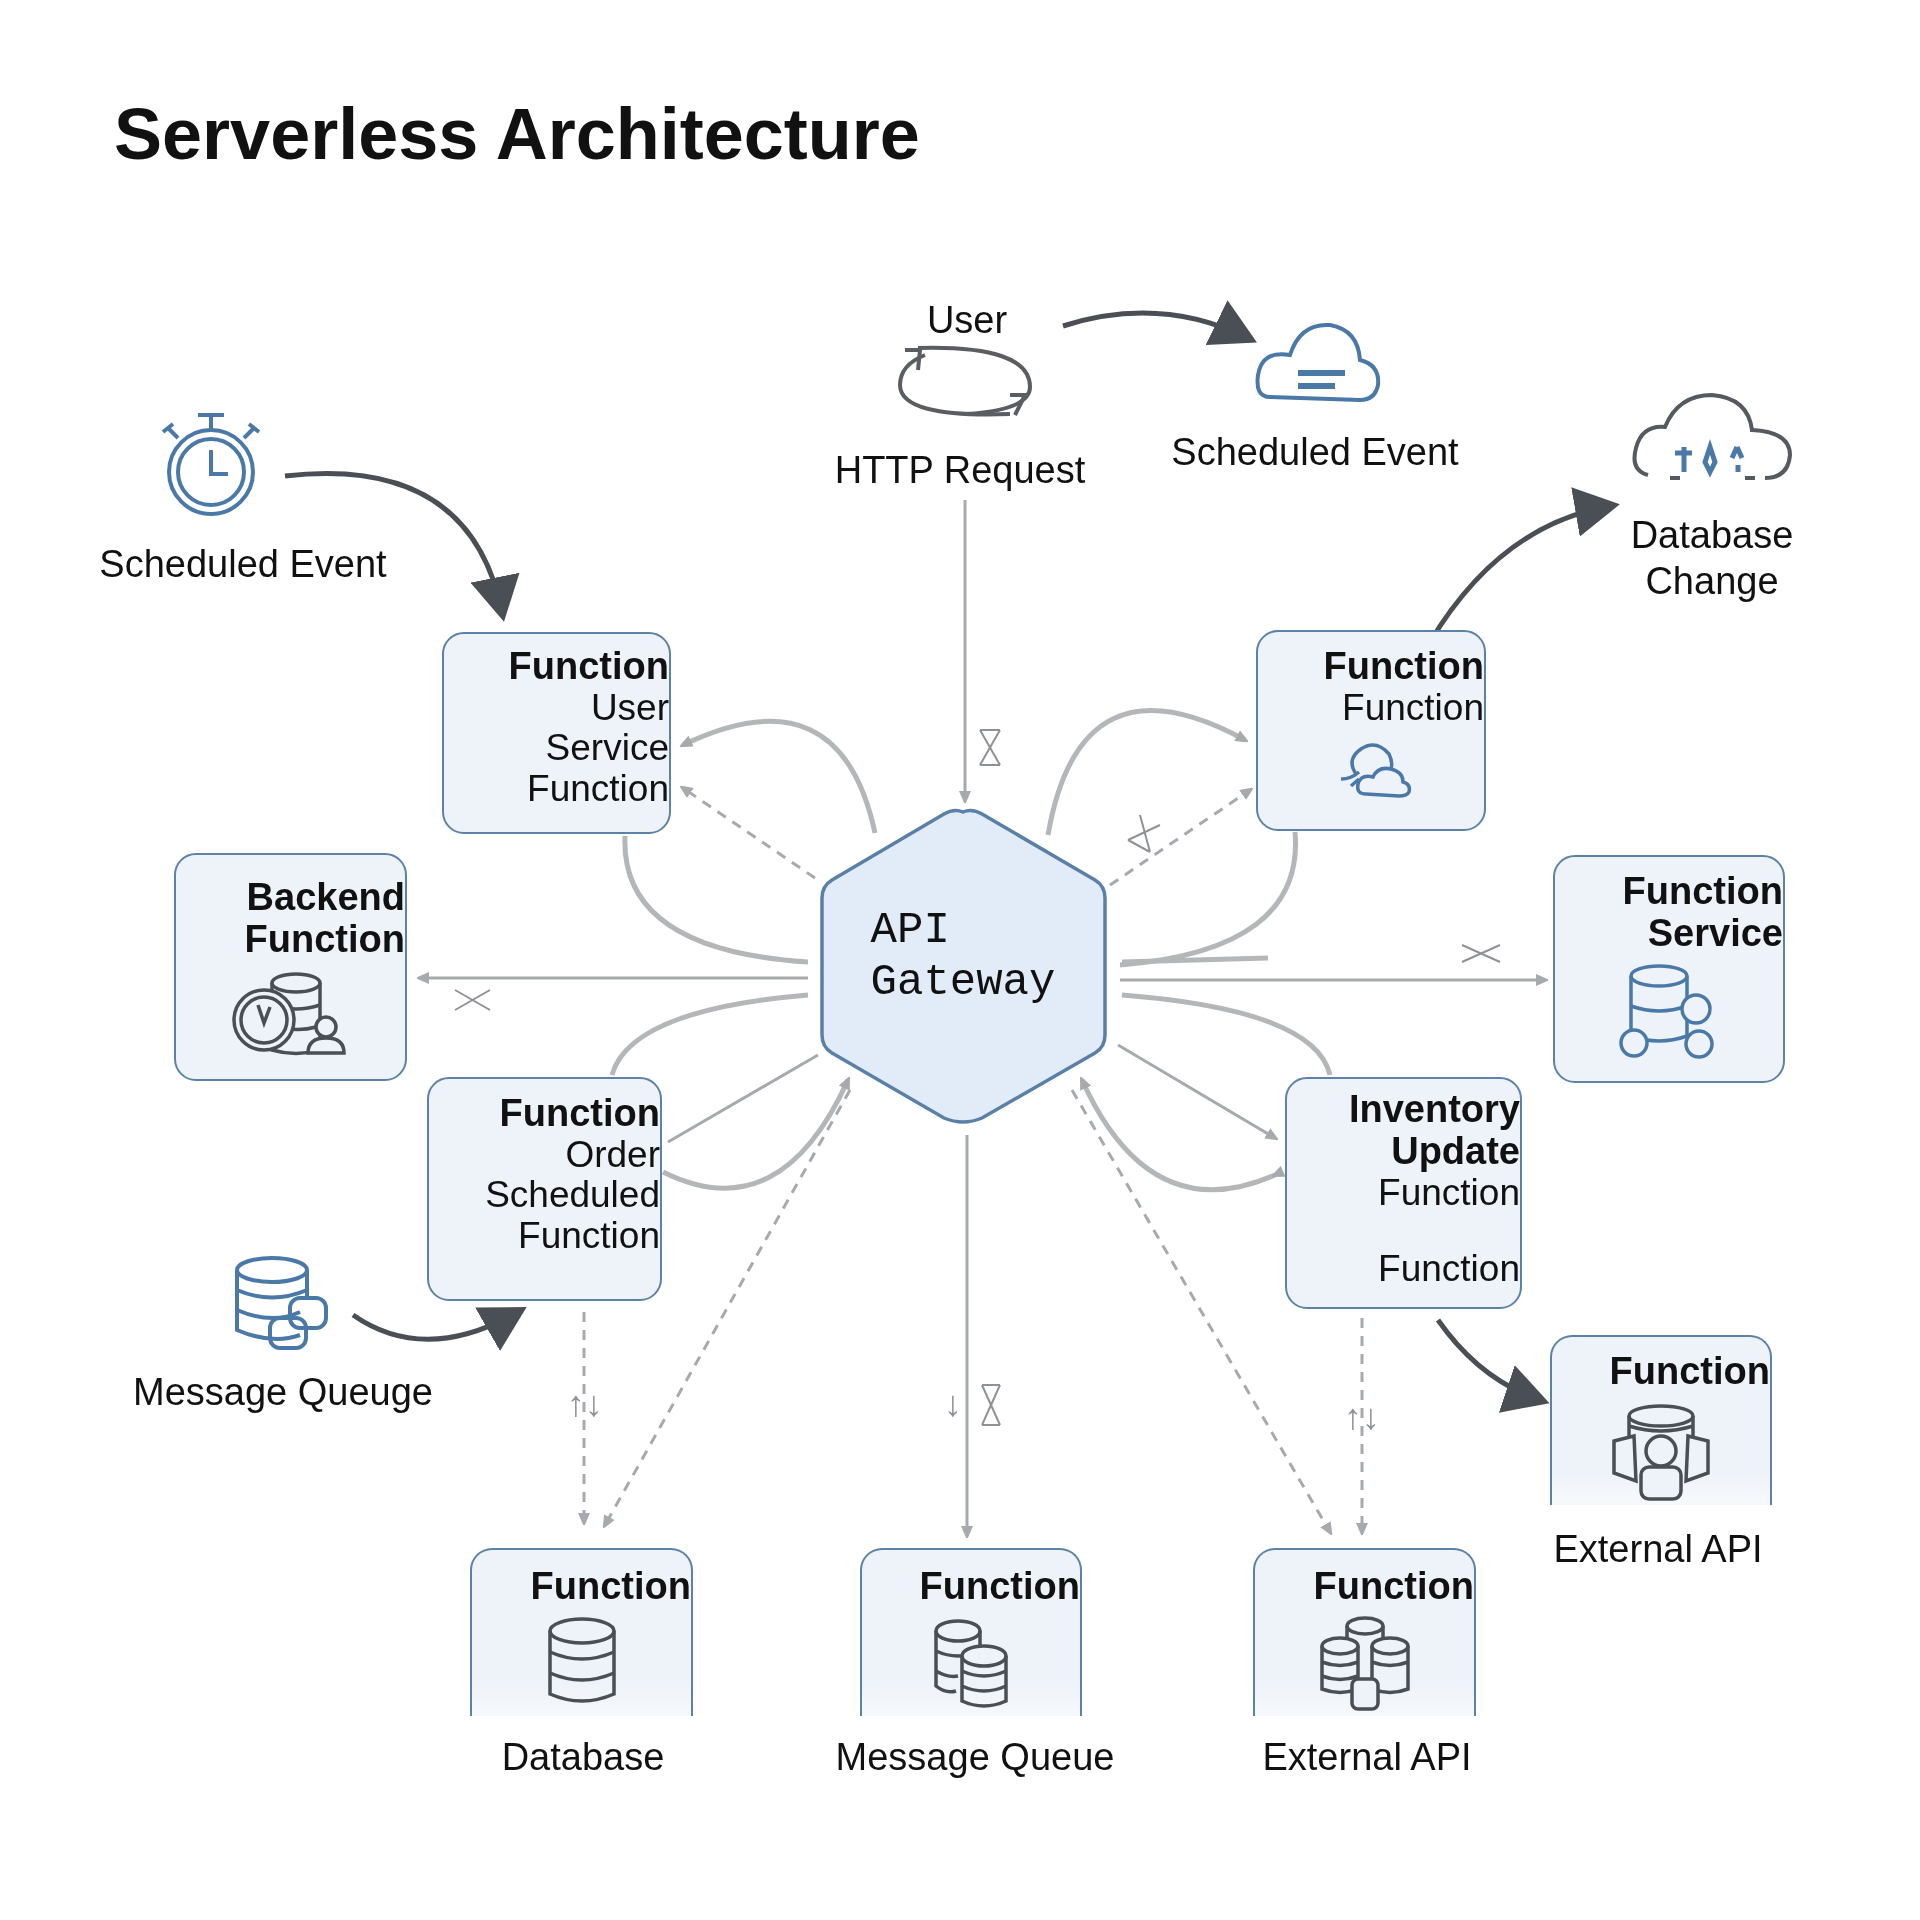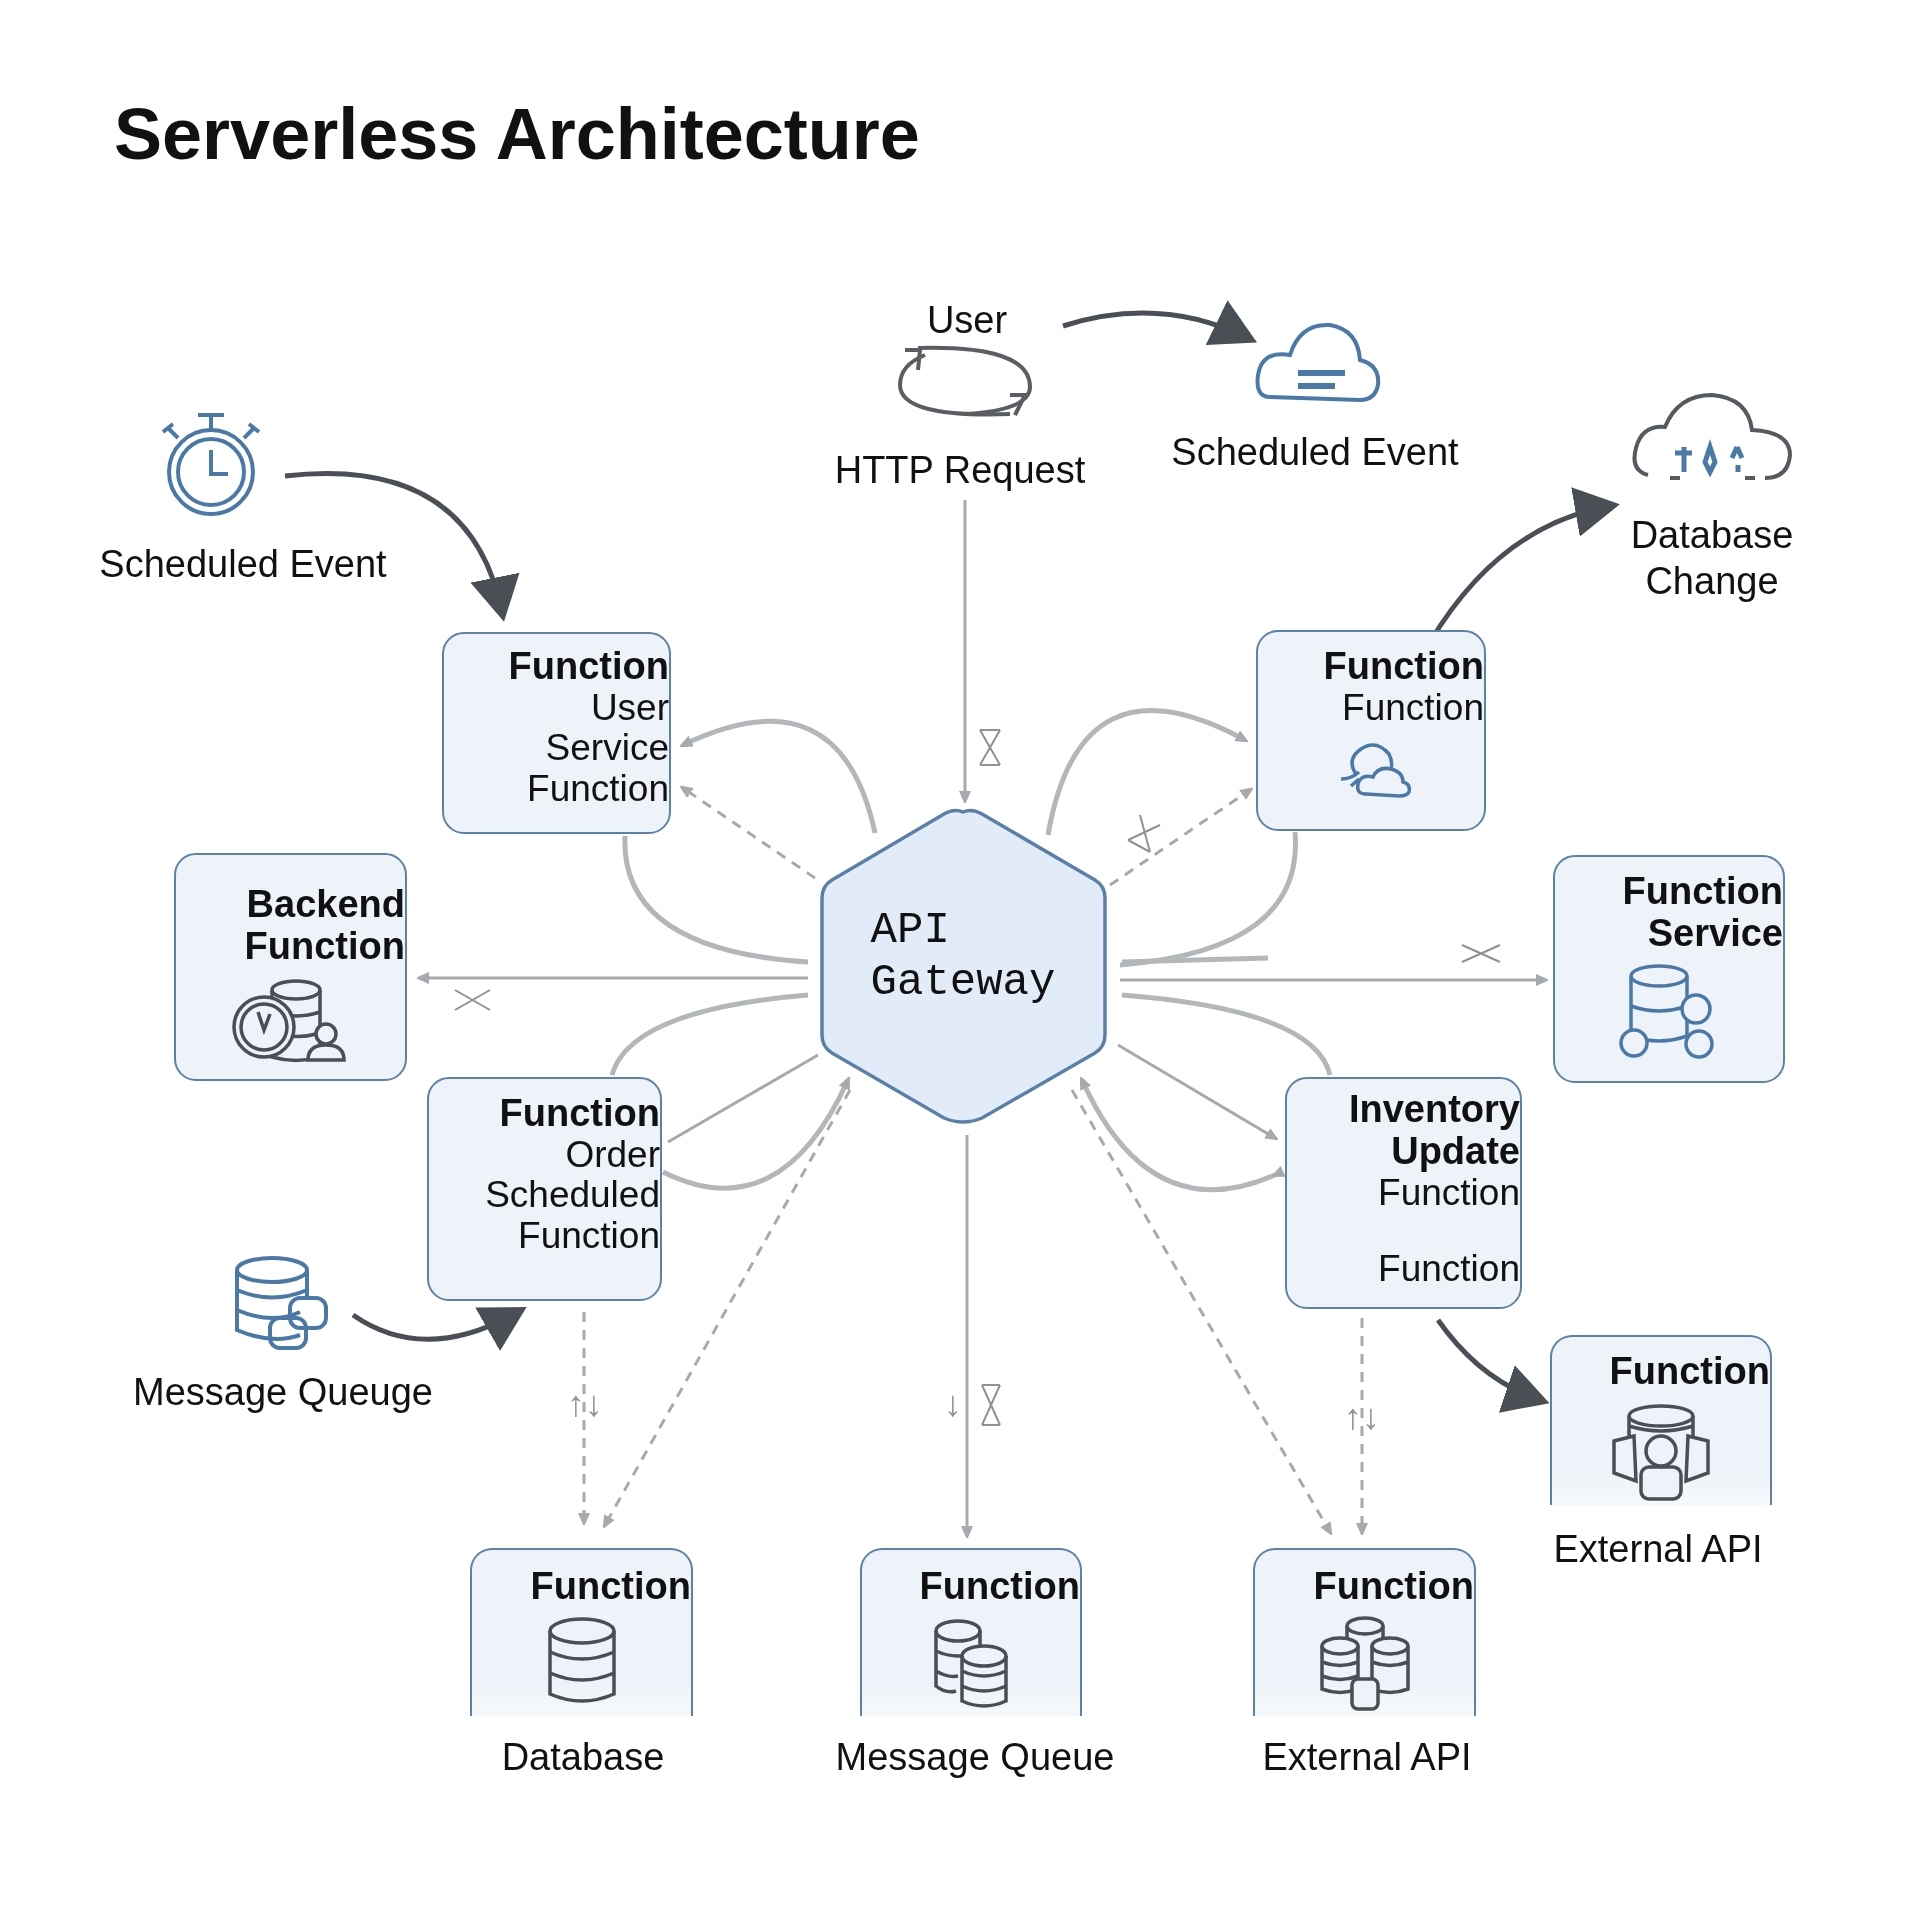--- a/index.html
+++ b/index.html
@@ -125,21 +125,21 @@
   <div class="s">Function</div>
   <svg class="ico" width="100" height="70" viewBox="0 0 100 70" style="margin-top:6px">
     <g fill="none" stroke="#4a79a8" stroke-width="3.5">
         <path d="M35,40 Q25,25 40,15 Q55,5 68,20 Q72,28 70,35"></path>
         <path d="M45,60 Q35,60 37,50 Q40,40 52,43 Q57,32 70,35 Q82,38 82,48 Q90,50 88,58 Q86,62 78,62 Z"></path>
         <path d="M20,45 Q30,45 38,38 M30,52 L38,45"></path>
       </g>
   </svg>
 </div>
 
-<div class="box" style="left:174px;top:853px;width:233px;height:228px;padding-top:29px;">
+<div class="box" style="left:174px;top:853px;width:233px;height:228px;padding-top:22px;">
   <div class="t">Backend</div>
   <div class="t">Function</div>
   <svg class="ico" width="130" height="100" viewBox="0 0 130 100" style="margin-top:4px">
     <g fill="none" stroke="#4a4f55" stroke-width="3.5">
         <ellipse cx="70" cy="18" rx="24" ry="9"></ellipse>
         <path d="M46,18 L46,85 Q70,92 94,85 L94,18"></path>
         <path d="M46,40 Q70,48 94,40 M46,60 Q70,68 90,62"></path>
         <circle cx="38" cy="55" r="30" fill="#eef3f9"></circle>
         <circle cx="38" cy="55" r="23"></circle>
         <path d="M32,40 L38,58 L44,42"></path>

